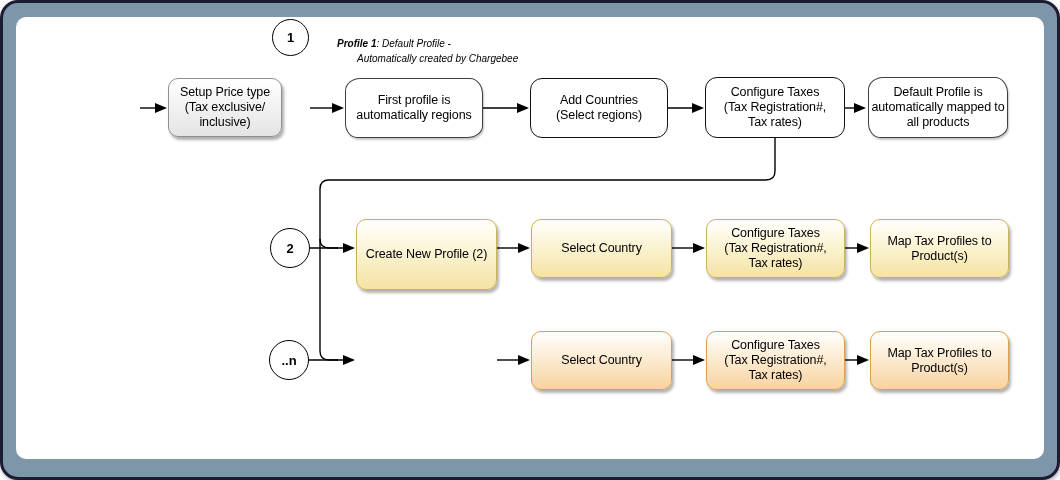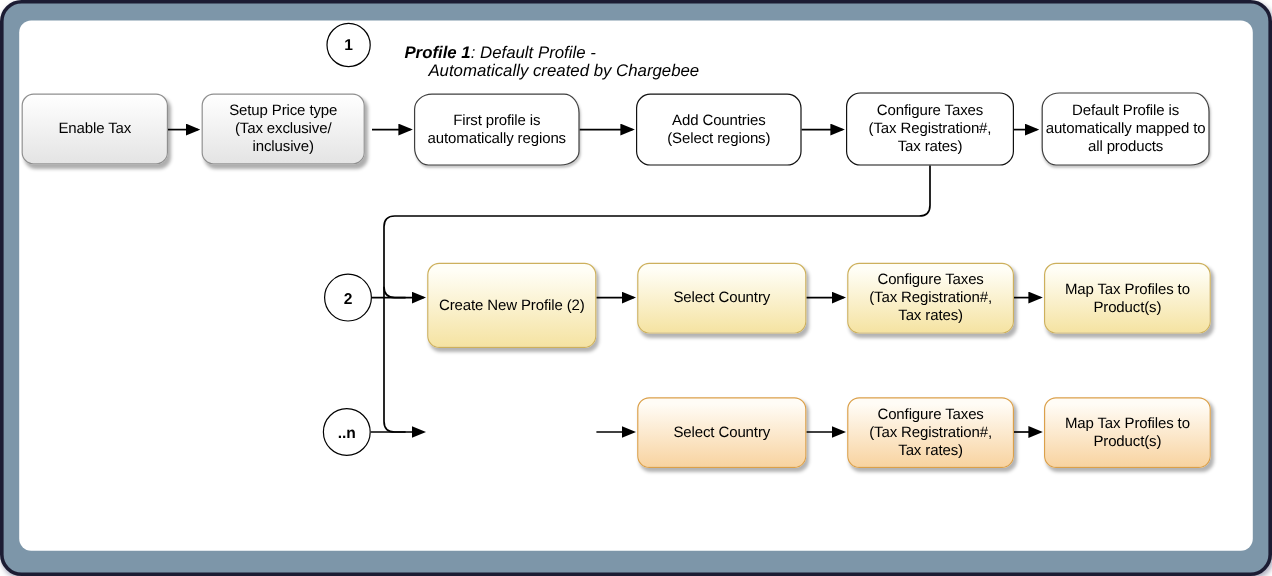--- a/index.html
+++ b/index.html
@@ -48,21 +48,21 @@
     background:linear-gradient(var(--orange-fill-top,#fffcf6) 8%,var(--orange-fill-bottom,#f8d3a0));
     border:1px solid var(--orange-border,#dba04a);
     box-shadow:2px 3px 3px rgba(0,0,0,.30);
   }
   .badge{
     position:absolute;border-radius:50%;background:#fff;border:1px solid #000;
     display:flex;align-items:center;justify-content:center;
     font-weight:bold;font-size:13px;box-sizing:border-box;
   }
   .note{
-    position:absolute;font-size:14px;line-height:15px;text-align:center;
+    position:absolute;font-size:10px;line-height:15px;text-align:center;
     white-space:pre-line;
   }
   .note.top-note{text-align:left;font-style:italic;}
   .note.top-note .bold{font-weight:bold;}
   .note.top-note .block{display:block;margin-left:20px;}
   .note.italic{font-style:italic;}
   svg .wire{stroke:#000;stroke-width:1.4;fill:none;}
   svg .head{fill:#000;stroke:none;}
 </style>
 </head>
@@ -104,22 +104,21 @@
 
     <div class="badge" style="left:272px;top:19px;width:37px;height:37px">1</div>
     <div class="badge" style="left:270px;top:228px;width:40px;height:40px">2</div>
     <div class="badge" style="left:269px;top:340px;width:40px;height:40px">..n</div>
 
     <div class="note top-note" style="left:337px;top:21px;width:270px">
       <span class="bold">Profile 1</span><span>: Default Profile -</span>
       <span class="block">Automatically created by Chargebee</span>
     </div>
 
-    <div class="box gray" style="left:18px;top:78px;width:122px;height:59px">Enable Tax</div>
-    <div class="box gray" style="left:168px;top:78px;width:136px;height:59px">Setup Price type
+    <div class="box gray" style="left:168px;top:78px;width:114px;height:59px">Setup Price type
 (Tax exclusive/ inclusive)</div>
     <div class="box sketchy" style="left:345px;top:78px;width:138px;height:60px">First profile is
 automatically regions</div>
     <div class="box plain" style="left:530px;top:78px;width:138px;height:60px">Add Countries
 (Select regions)</div>
     <div class="box plain" style="left:705px;top:77px;width:140px;height:61px">Configure Taxes
 (Tax Registration#,
 Tax rates)</div>
     <div class="box sketchy" style="left:868px;top:77px;width:140px;height:61px">Default Profile is
 automatically mapped to

